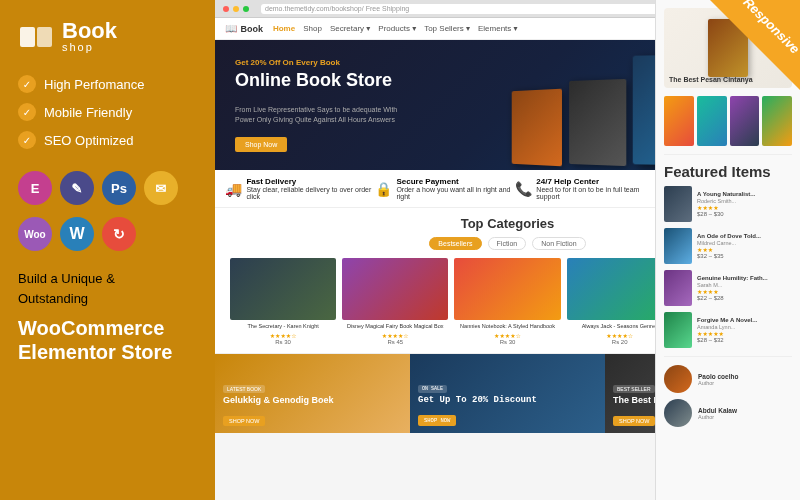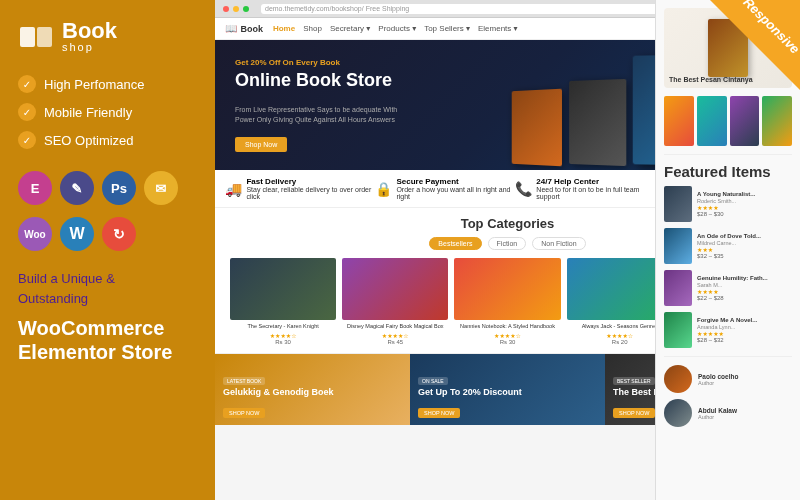--- a/index.html
+++ b/index.html
@@ -100,21 +100,21 @@
       display: flex;
       gap: 8px;
       margin-bottom: 18px;
       align-items: center;
     }
     .ti-woo { background: #9b59b6; font-size: 10px; }
     .ti-wp { background: #2980b9; font-size: 16px; }
     .ti-refresh { background: #e74c3c; font-size: 14px; }
 
     .build-text {
-      color: #4c1d95;
+      color: #000000;
       font-size: 13px;
       line-height: 1.5;
       margin-bottom: 8px;
     }
     .woo-text {
       color: #fff;
       font-size: 20px;
       font-weight: 800;
       line-height: 1.2;
     }
@@ -404,33 +404,33 @@
     }
     .book-price {
       font-size: 6px;
       color: #666;
     }
 
     
     .promo-strip {
       display: flex;
       gap: 0;
-      height: 72px;
+      height: 80px;
       border-top: 1px solid #eee;
     }
     .promo-item {
       flex: 1;
       position: relative;
       overflow: hidden;
       display: flex;
       align-items: flex-end;
       padding: 6px 8px;
     }
     .promo1 { background: linear-gradient(135deg, #c8860a, #e8b060); }
-    .promo2 { background: linear-gradient(135deg, #1a3a5c, #2c5f8a); }
+    .promo2 { background: linear-gradient(135deg, #1a3a5c, #2c5f8a); font-family: Liberation Mono, monospace; }
     .promo3 { background: linear-gradient(135deg, #2c2c2c, #555); }
     .promo-content {
       z-index: 2;
     }
     .promo-tag {
       background: rgba(255,255,255,0.2);
       color: #fff;
       font-size: 5px;
       padding: 1px 4px;
       border-radius: 2px;

